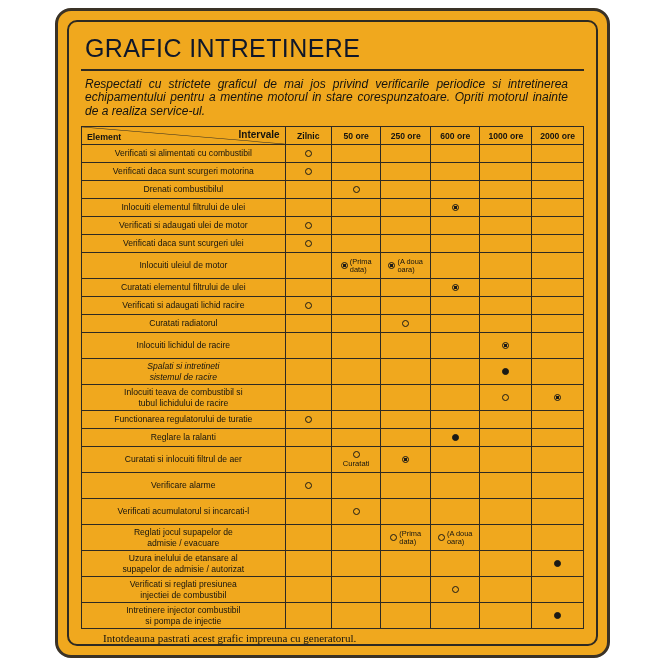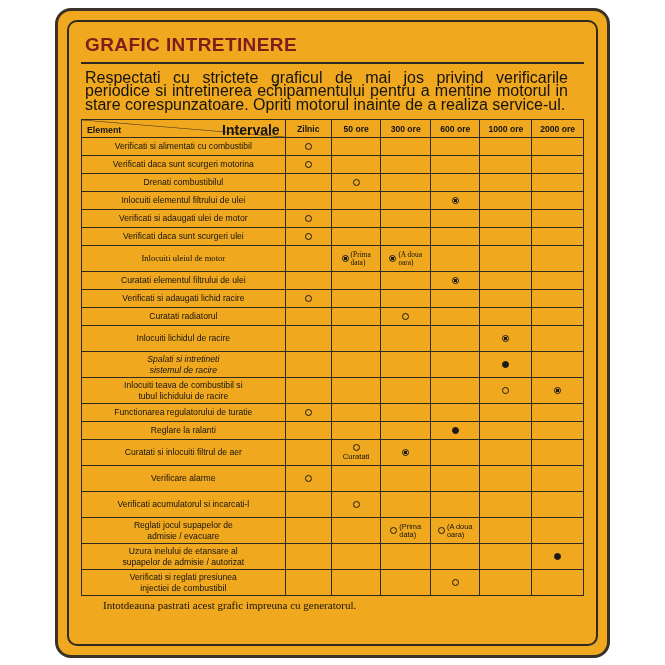--- a/index.html
+++ b/index.html
@@ -31,37 +31,38 @@
     left: 9px;
     top: 9px;
     right: 9px;
     bottom: 9px;
     border: 2px solid #2e2a22;
     border-radius: 10px;
     box-sizing: border-box;
     padding: 10px 12px 8px 12px;
   }
   .title {
-    font-size: 19px;
-    font-weight: bold;
+    font-size: 25px;
+    font-weight: normal;
     letter-spacing: 0.4px;
-    color: #7f1d1d;
+    color: #0f172a;
     margin: 2px 0 6px 4px;
   }
   .title-rule {
     height: 2px;
     background: #2e2a22;
     margin: 0 0 7px 0;
   }
   .intro {
-    font-size: 16px;
+    font-size: 12px;
     line-height: 13.4px;
     color: #14130f;
     text-align: justify;
     margin: 0 16px 8px 4px;
+    font-style: italic;
   }
   table.sched {
     border-collapse: collapse;
     width: 100%;
     table-layout: fixed;
     background: #f0a81e;
   }
   table.sched td, table.sched th {
     border: 1px solid #2e2a22;
     font-size: 8.6px;
@@ -87,21 +88,21 @@
   }
   .hdr-corner .diag {
     position: absolute;
     left: 0; top: 0;
     width: 100%; height: 100%;
   }
   .hdr-corner .lbl-int {
     position: absolute;
     right: 5px;
     top: 2px;
-    font-size: 14px;
+    font-size: 10px;
   }
   .hdr-corner .lbl-el {
     position: absolute;
     left: 5px;
     bottom: 2px;
     font-size: 8.8px;
   }
   .mark {
     display: inline-block;
     width: 7px;
@@ -191,21 +192,21 @@
           <tr>
             <th class="hdr-corner">
               <svg class="diag" viewBox="0 0 185 32" preserveAspectRatio="none">
                 <line x1="0" y1="0" x2="185" y2="32" stroke="#2e2a22" stroke-width="1"></line>
               </svg>
               <span class="lbl-int">Intervale</span>
               <span class="lbl-el">Element</span>
             </th>
             <th class="hdr-cell">Zilnic</th>
             <th class="hdr-cell">50 ore</th>
-            <th class="hdr-cell">300 ore</th>
+            <th class="hdr-cell">250 ore</th>
             <th class="hdr-cell">600 ore</th>
             <th class="hdr-cell">1000 ore</th>
             <th class="hdr-cell">2000 ore</th>
           </tr>
         </thead>
         <tbody id="sched-body">
             <tr>
               <td class="el" style="white-space: pre-line;">Verificati si alimentati cu combustibil</td>
               <td>
                 <div class="stack">
@@ -288,21 +289,21 @@
                     <span class="mark open"></span>
                   </div>
                 </div>
               </td>
               <td></td>
               <td></td>
               <td></td>
               <td></td>
               <td></td>
             </tr>
-            <tr style="height: 26px; font-family: Liberation Serif, serif;">
+            <tr style="height: 26px;">
               <td class="el" style="white-space: pre-line;">Inlocuiti uleiul de motor</td>
               <td></td>
               <td>
                 <div class="stack">
                   <div class="cellwrap">
                     <span class="mark half"></span>
                     <span class="note">(Prima
 data)</span>
                   </div>
                 </div>
@@ -550,20 +551,36 @@
               <td></td>
               <td>
                 <div class="stack">
                   <div class="cellwrap">
                     <span class="mark open"></span>
                   </div>
                 </div>
               </td>
               <td></td>
               <td></td>
+            </tr>
+            <tr style="height: 26px;">
+              <td class="el" style="white-space: pre-line;">Intretinere injector combustibil
+si pompa de injectie</td>
+              <td></td>
+              <td></td>
+              <td></td>
+              <td></td>
+              <td></td>
+              <td>
+                <div class="stack">
+                  <div class="cellwrap">
+                    <span class="mark filled"></span>
+                  </div>
+                </div>
+              </td>
             </tr>
           </tbody>
       </table>
 
       <div class="footnote">Intotdeauna pastrati acest grafic impreuna cu generatorul.</div>
 
     </div>
   </div>
 </div>
 

